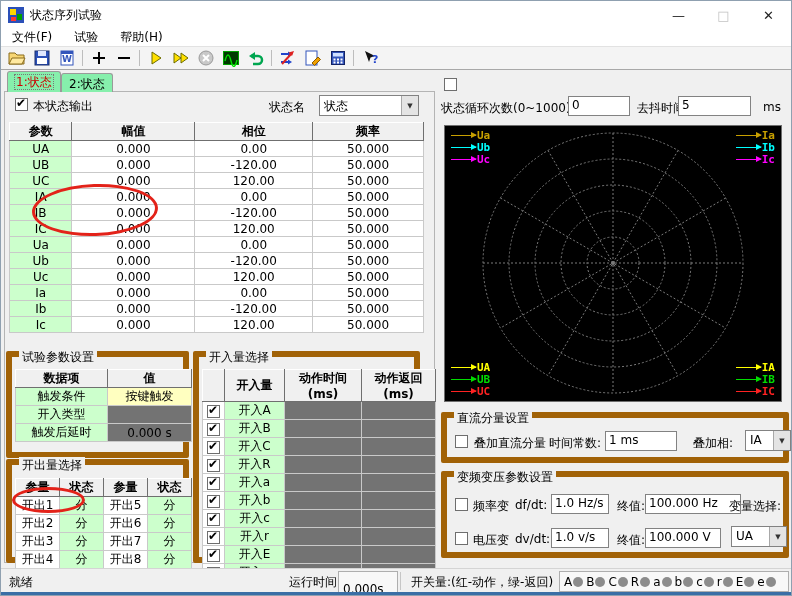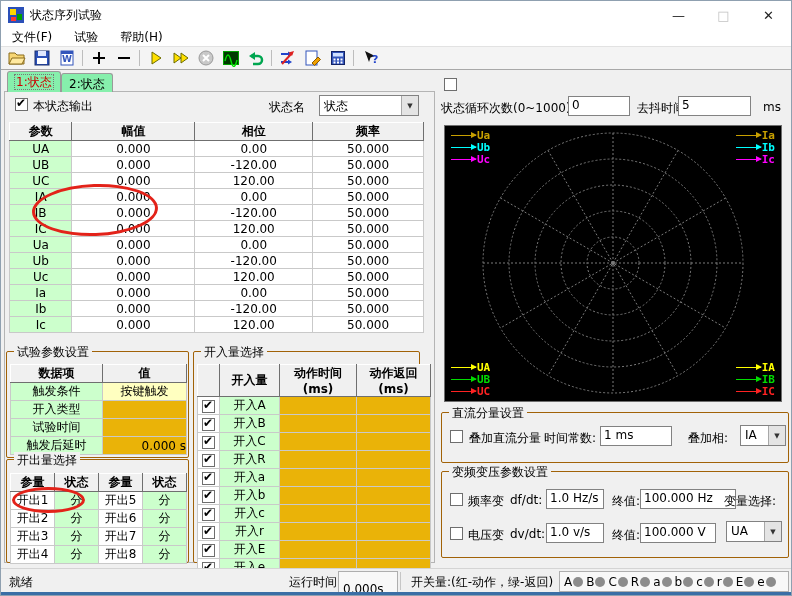--- a/index.html
+++ b/index.html
@@ -44,26 +44,26 @@
   .dd .dd-btn{width:17px;background:#e4e4e4;border-left:1px solid #a8a8a8;display:flex;align-items:center;justify-content:center;}
   .dd .dd-btn::after{content:"▼";font-size:7px;color:#333;}
 
   
   table{border-collapse:collapse;table-layout:fixed;background:#fff;border:1px solid #6f6f6f;}
   th{background:#f0f0f0;border:1px solid;border-color:#ffffff #6f6f6f #6f6f6f #ffffff;font-weight:bold;height:16px;padding:0;font-size:12px;}
   td{border:1px solid #c9c9c9;height:16px;text-align:center;padding:0;font-size:12px;white-space:nowrap;overflow:hidden;}
   td.pc{background:#ccffcc;}
   td.gc{background:#ccffcc;}
   td.ylw{background:#ffffc0;}
-  td.pale{background:#eab308;text-align:right;}
+  td.pale{background:#737373;}
   .vwrap{position:absolute;left:8px;top:121px;width:415px;}
   #vtable{width:415px;}
 
   
-  .grp{position:absolute;border:1px solid #a16207;border-radius:2px;}
+  .grp{position:absolute;border:6px solid #a16207;border-radius:2px;}
   .grp-title{position:absolute;top:-8px;left:7px;background:#f0f0f0;padding:0 3px;white-space:nowrap;}
 
   #grp-test{left:5px;top:350px;width:183px;height:107px;}
   #tbl-test{position:absolute;left:3px;top:12px;width:176px;}
   #tbl-test td{height:18px;}
   #grp-dout{left:5px;top:458px;width:183px;height:104px;}
   #tbl-dout{position:absolute;left:3px;top:13px;width:176px;}
   #grp-din{left:192px;top:350px;width:227px;height:212px;}
   #tbl-din{position:absolute;left:3px;top:12px;width:233px;}
 
@@ -337,24 +337,20 @@
           <tr>
             <th>数据项</th>
             <th>值</th>
           </tr>
       <tr>
             <td class="pc">触发条件</td>
             <td class="ylw">按键触发</td>
           </tr>
       <tr>
             <td class="pc">开入类型</td>
-            <td class="pale"></td>
-          </tr>
-      <tr>
-            <td class="pc">试验时间</td>
             <td class="pale"></td>
           </tr>
       <tr>
             <td class="pc">触发后延时</td>
             <td class="pale">0.000 s</td>
           </tr>
     </tbody>
       </table>
   </div>
 

